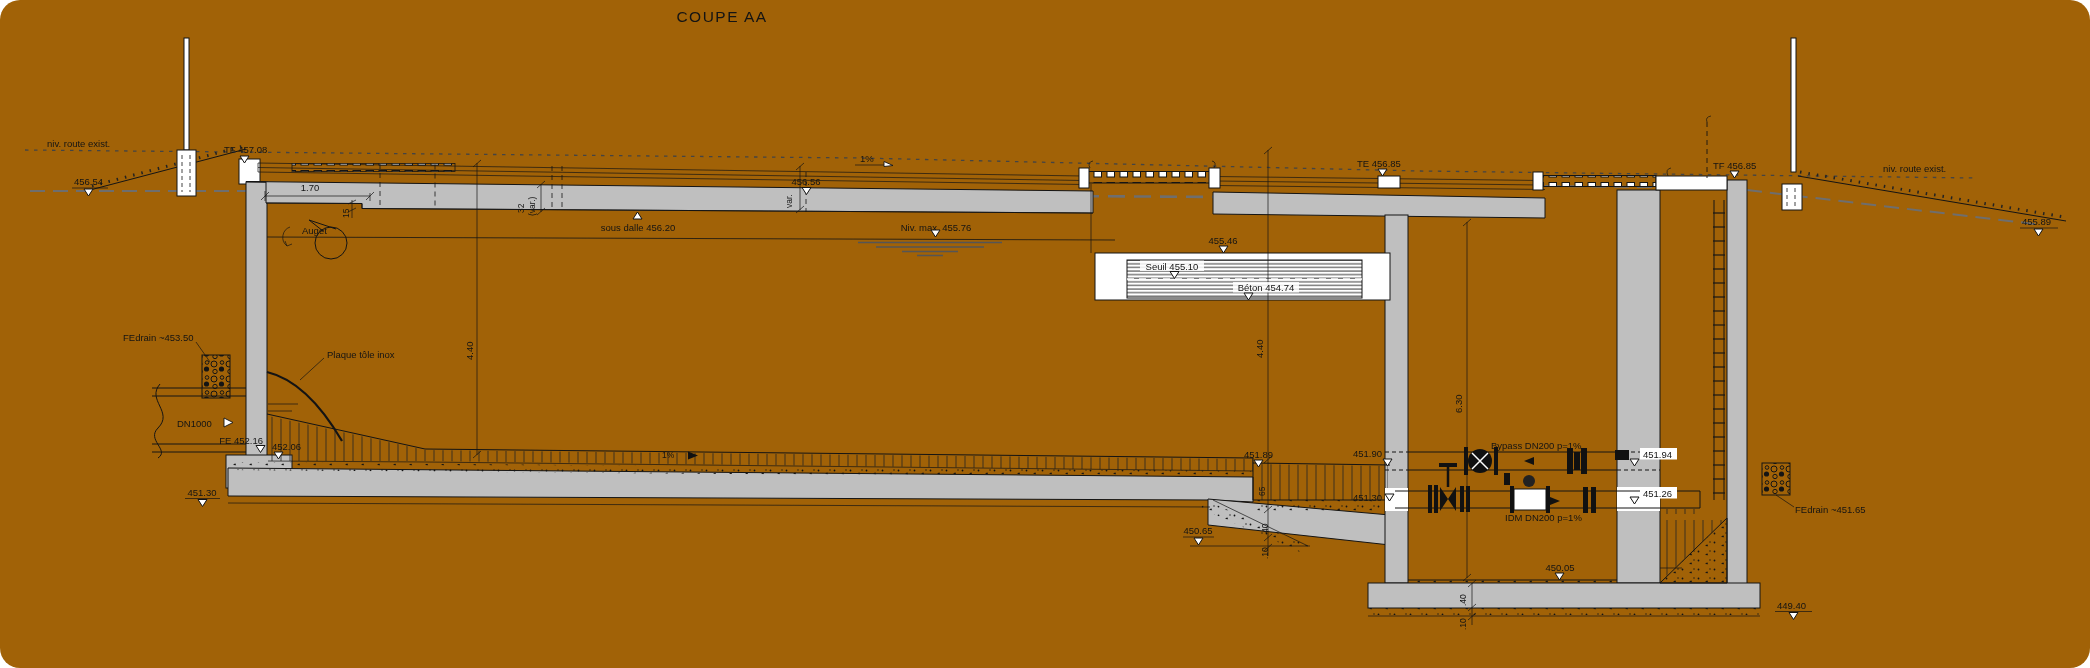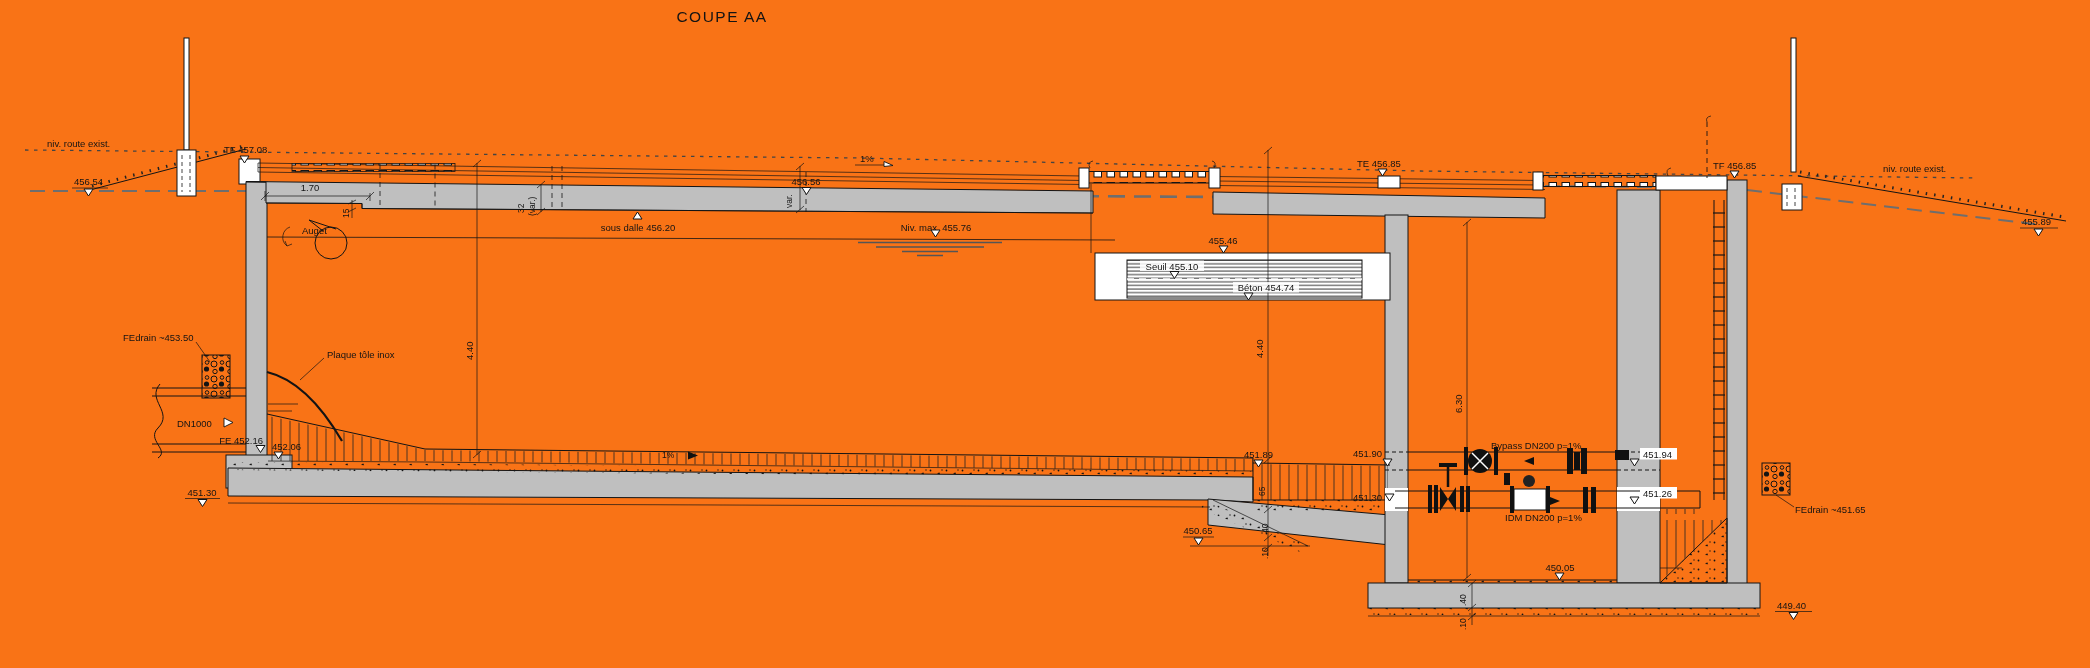--- a/index.html
+++ b/index.html
@@ -1,16 +1,16 @@
 <!DOCTYPE html>
 <html><head>
 <meta charset="utf-8">
 <style>
   html,body{margin:0;padding:0;background:#ffffff;}
-  .wrap{width:2090px;height:668px;background:#f97316;position:relative;overflow:hidden;}
+  .wrap{width:2090px;height:668px;background:#a16207;position:relative;overflow:hidden;border-radius:20px;}
   svg{display:block;}
   text{font-family:"Liberation Sans",sans-serif;fill:#141414;}
   .t9{font-size:9.5px;}
   .t8{font-size:8.5px;}
   .ttl{font-size:15.5px;letter-spacing:1.5px;}
   .ln{stroke:#141414;stroke-width:1;fill:none;}
   .thin{stroke:#141414;stroke-width:0.7;fill:none;}
   .conc{fill:#bfbfbf;stroke:#141414;stroke-width:1;}
   .whitebox{fill:#ffffff;stroke:#141414;stroke-width:1;}
 </style>

